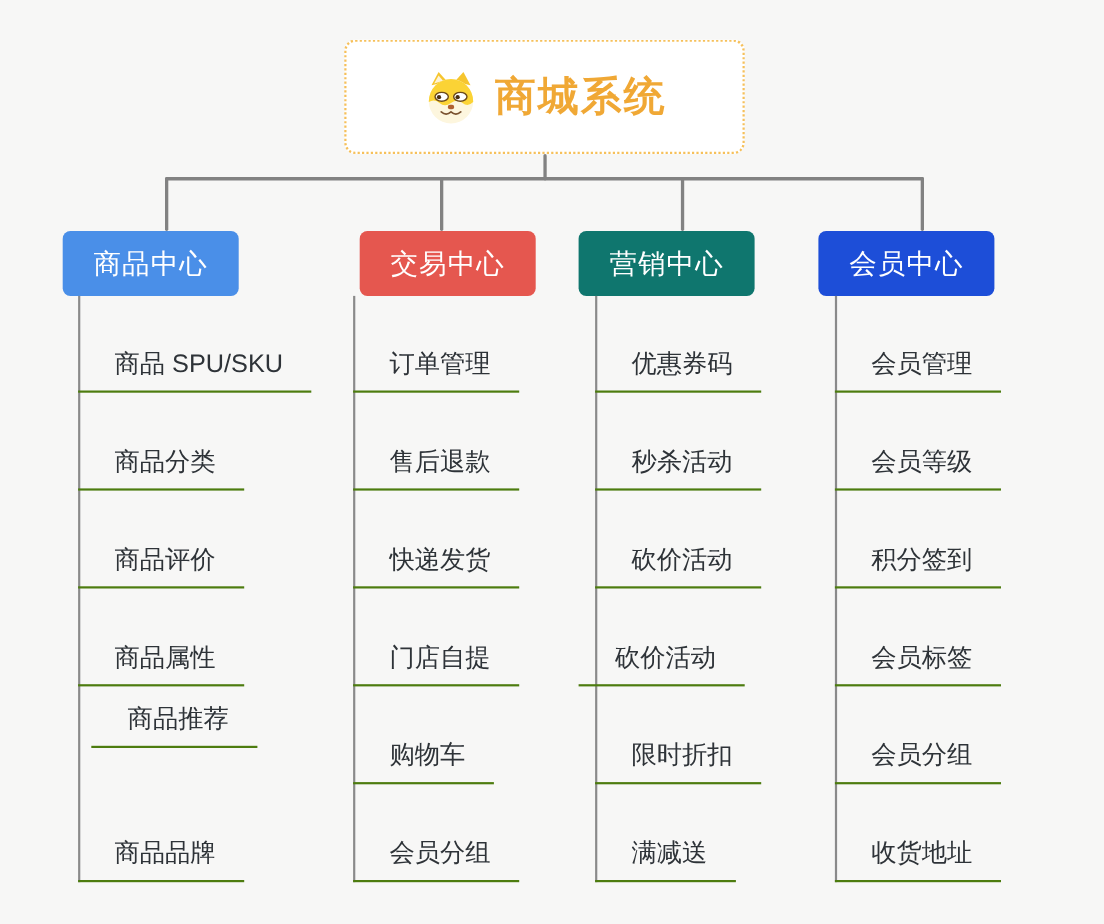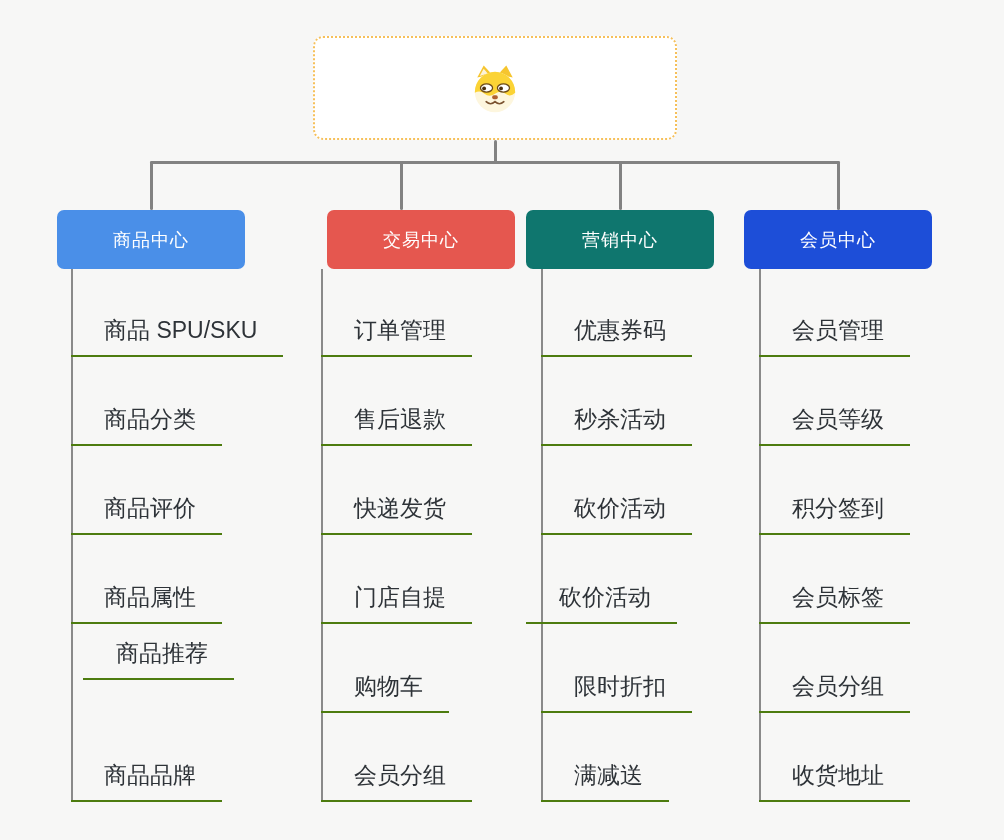--- a/index.html
+++ b/index.html
@@ -38,27 +38,27 @@
   .logo{width:52px;height:50px;flex:0 0 auto;}
   
   .conn{position:absolute;background:#828282;}
   .conn.h{height:3px;border-radius:2px;}
   .conn.v{width:3px;border-radius:2px;}
   .col-line{position:absolute;width:2px;background:#8a8a8a;}
   
   .branch-header{
     position:absolute;
     top:210px;
-    width:188px; height:59px;
+    width:160px; height:59px;
     border-radius:7px;
     display:flex;
     align-items:center;
     justify-content:center;
     color:#ffffff;
-    font-size:18px;
+    font-size:25px;
     letter-spacing:1px;
     white-space:nowrap;
     cursor:default;
   }
   
   .child{
     position:absolute;
     height:44px;
     box-sizing:border-box;
     border-bottom:2px solid #4d7c0f;
@@ -88,20 +88,21 @@
 
       <ellipse cx="21.5" cy="31" rx="7.5" ry="5" fill="#ffffff" stroke="#6b4a1b" stroke-width="1.6"></ellipse>
       <ellipse cx="42.5" cy="31" rx="7.5" ry="5" fill="#ffffff" stroke="#6b4a1b" stroke-width="1.6"></ellipse>
       <circle cx="18.5" cy="31.5" r="2.4" fill="#4a2f10"></circle>
       <circle cx="39.5" cy="31.5" r="2.4" fill="#4a2f10"></circle>
 
       <rect x="28.5" y="40" width="7" height="5" rx="2.2" fill="#B06030"></rect>
 
       <path d="M21,48 q5.5,5 11,0 q5.5,5 11,0" fill="none" stroke="#7a5230" stroke-width="2" stroke-linecap="round"></path>
     </svg>
+    <span class="root-title">商城系统</span>
   </div>
 
   <div id="connectors">
       <div class="conn v" style="left: 493.5px; top: 140px; height: 24px;"></div>
       <div class="conn h" style="left: 149.5px; top: 161px; width: 690px;"></div>
       <div class="conn v" style="left: 149.5px; top: 161px; height: 49px;"></div>
       <div class="conn v" style="left: 399.5px; top: 161px; height: 49px;"></div>
       <div class="conn v" style="left: 618.5px; top: 161px; height: 49px;"></div>
       <div class="conn v" style="left: 836.5px; top: 161px; height: 49px;"></div>
     </div>

